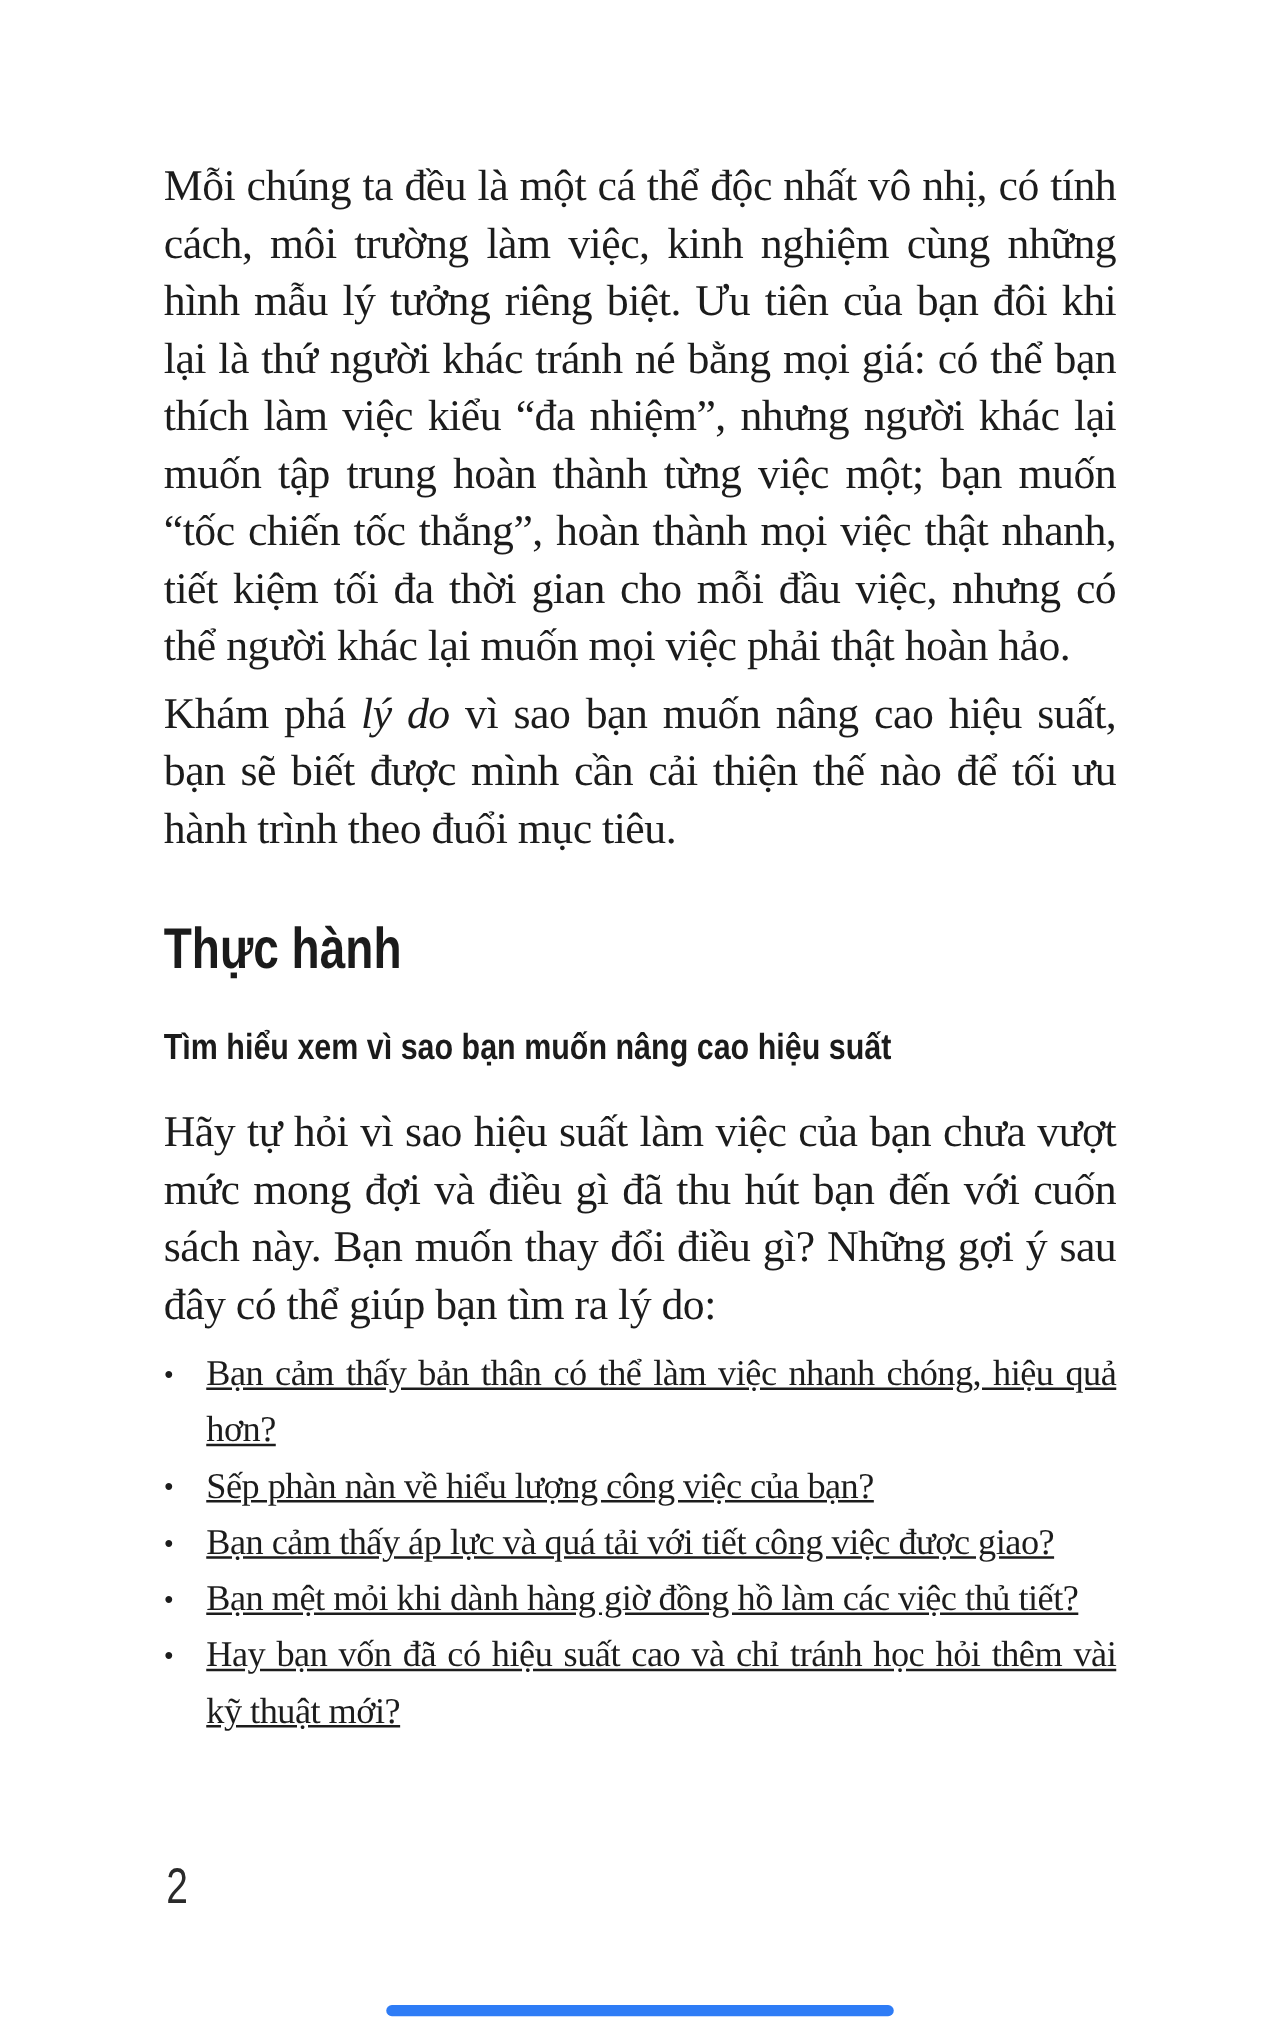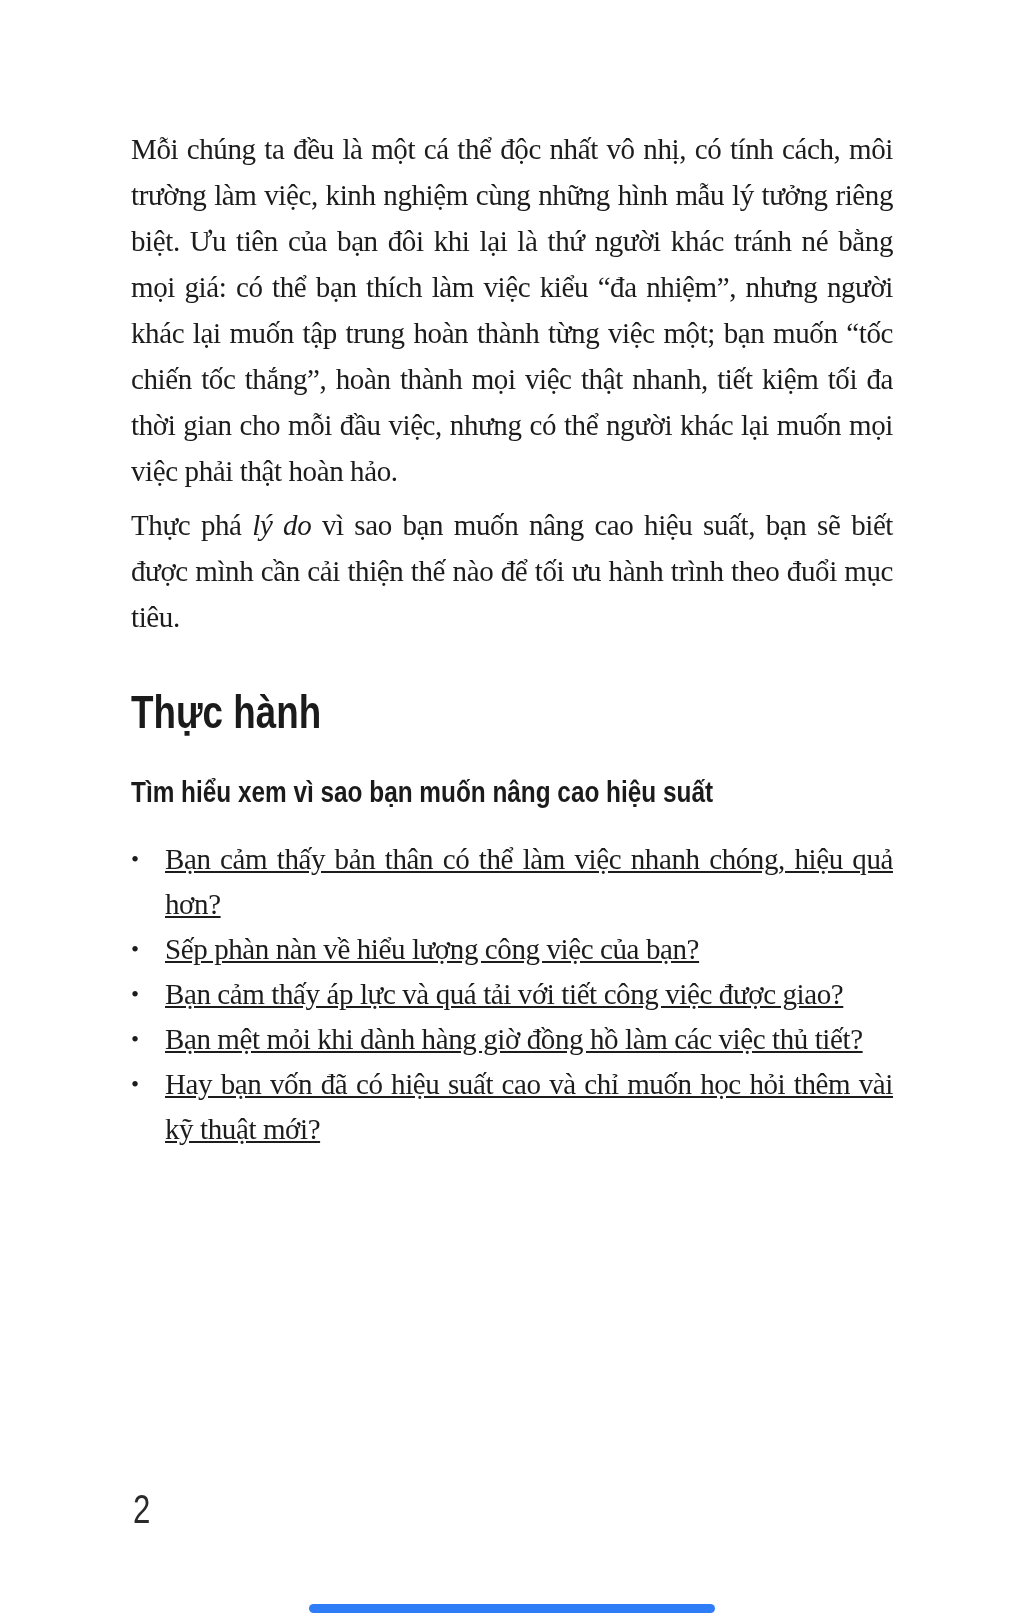--- a/index.html
+++ b/index.html
@@ -13,21 +13,21 @@
     overflow: hidden;
     font-family: "Liberation Serif", "DejaVu Serif", serif;
   }
   .content {
     position: absolute;
     left: 131px;
     top: 126px;
     width: 762px;
   }
   p.body {
-    font-size: 29px;
+    font-size: 35px;
     line-height: 46px;
     letter-spacing: -0.4px;
     text-align: justify;
     color: #1c1c1c;
     margin-bottom: 8px;
   }
   p.body em { }
   h1.section {
     font-family: "Liberation Sans", "DejaVu Sans", sans-serif;
     font-weight: 700;
@@ -96,47 +96,48 @@
   }
 </style>
 </head>
 <body>
 
 <div class="page">
   <div class="content">
 
     <p class="body">Mỗi chúng ta đều là một cá thể độc nhất vô nhị, có tính cách, môi trường làm việc, kinh nghiệm cùng những hình mẫu lý tưởng riêng biệt. Ưu tiên của bạn đôi khi lại là thứ người khác tránh né bằng mọi giá: có thể bạn thích làm việc kiểu “đa nhiệm”, nhưng người khác lại muốn tập trung hoàn thành từng việc một; bạn muốn “tốc chiến tốc thắng”, hoàn thành mọi việc thật nhanh, tiết kiệm tối đa thời gian cho mỗi đầu việc, nhưng có thể người khác lại muốn mọi việc phải thật hoàn hảo.</p>
 
-    <p class="body"><span>Thực phá </span><em>lý do</em><span> vì sao bạn muốn nâng cao hiệu suất, bạn sẽ biết được mình cần cải thiện thế nào để tối ưu hành trình theo đuổi mục tiêu.</span></p>
+    <p class="body"><span>Khám phá </span><em>lý do</em><span> vì sao bạn muốn nâng cao hiệu suất, bạn sẽ biết được mình cần cải thiện thế nào để tối ưu hành trình theo đuổi mục tiêu.</span></p>
 
     <h1 class="section">Thực hành</h1>
 
     <h2 class="subsection">Tìm hiểu xem vì sao bạn muốn nâng cao hiệu suất</h2>
 
+    <p class="body">Hãy tự hỏi vì sao hiệu suất làm việc của bạn chưa vượt mức mong đợi và điều gì đã thu hút bạn đến với cuốn sách này. Bạn muốn thay đổi điều gì? Những gợi ý sau đây có thể giúp bạn tìm ra lý do:</p>
 
     <ul class="bullets">
       <li>
         <span class="bullet-marker">•</span>
         <span class="bullet-text">Bạn cảm thấy bản thân có thể làm việc nhanh chóng, hiệu quả hơn?</span>
       </li>
       <li>
         <span class="bullet-marker">•</span>
         <span class="bullet-text">Sếp phàn nàn về hiểu lượng công việc của bạn?</span>
       </li>
       <li>
         <span class="bullet-marker">•</span>
         <span class="bullet-text">Bạn cảm thấy áp lực và quá tải với tiết công việc được giao?</span>
       </li>
       <li>
         <span class="bullet-marker">•</span>
         <span class="bullet-text">Bạn mệt mỏi khi dành hàng giờ đồng hồ làm các việc thủ tiết?</span>
       </li>
       <li>
         <span class="bullet-marker">•</span>
-        <span class="bullet-text">Hay bạn vốn đã có hiệu suất cao và chỉ muốn học hỏi thêm vài kỹ thuật mới?</span>
+        <span class="bullet-text">Hay bạn vốn đã có hiệu suất cao và chỉ tránh học hỏi thêm vài kỹ thuật mới?</span>
       </li>
     </ul>
   </div>
 
   <div class="page-number">2</div>
 
   <div class="bottom-indicator" style="background: rgb(46, 124, 246);"></div>
 </div>
 
 </body></html>

